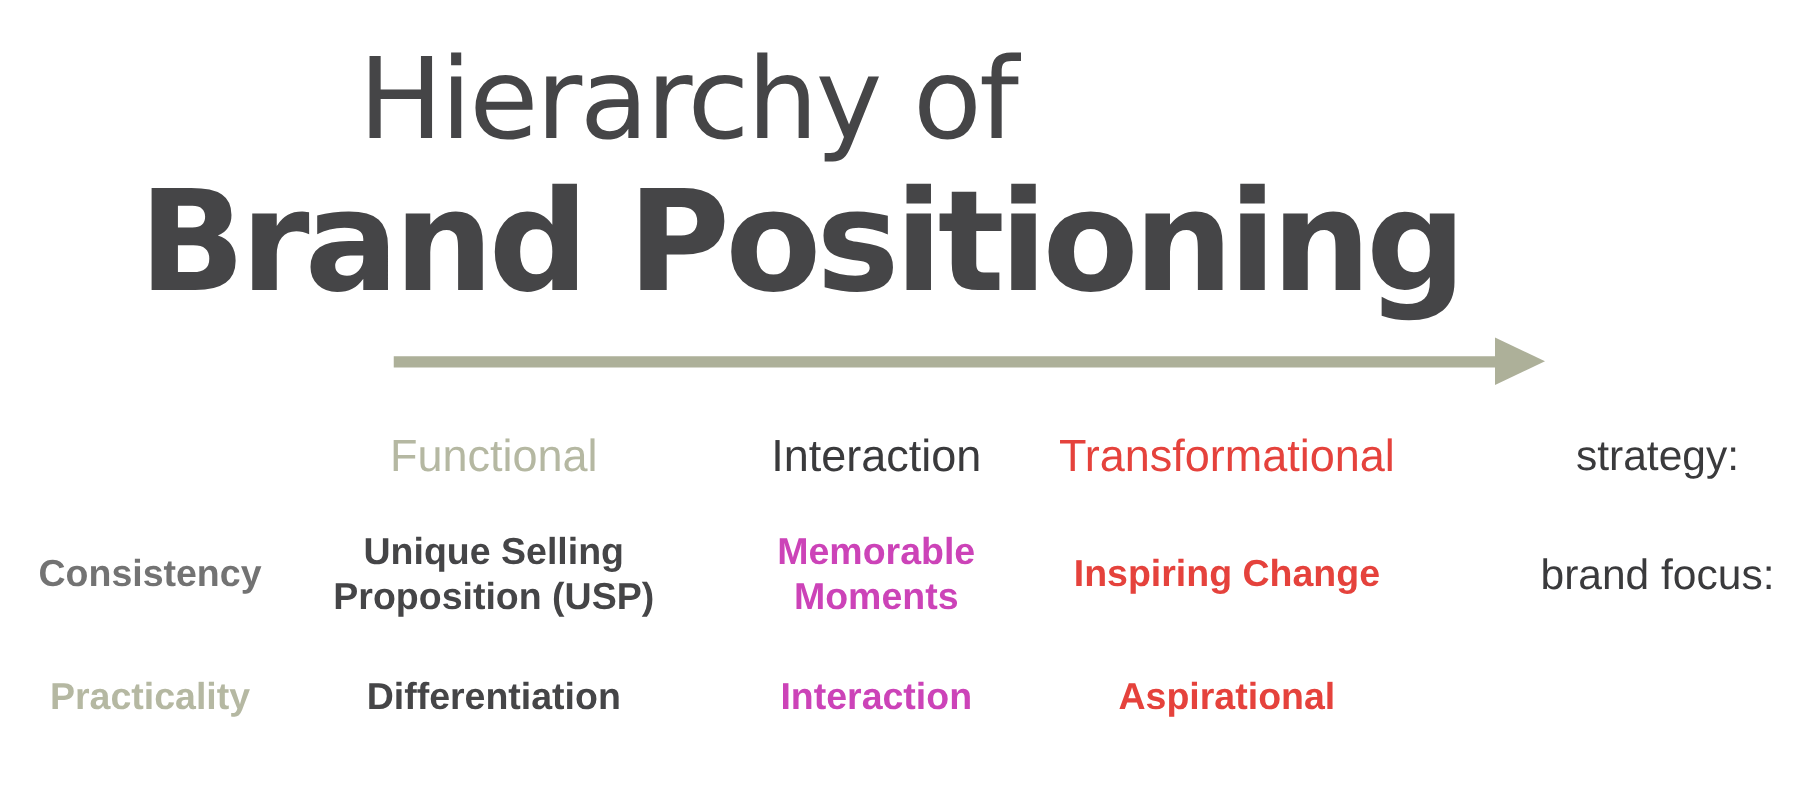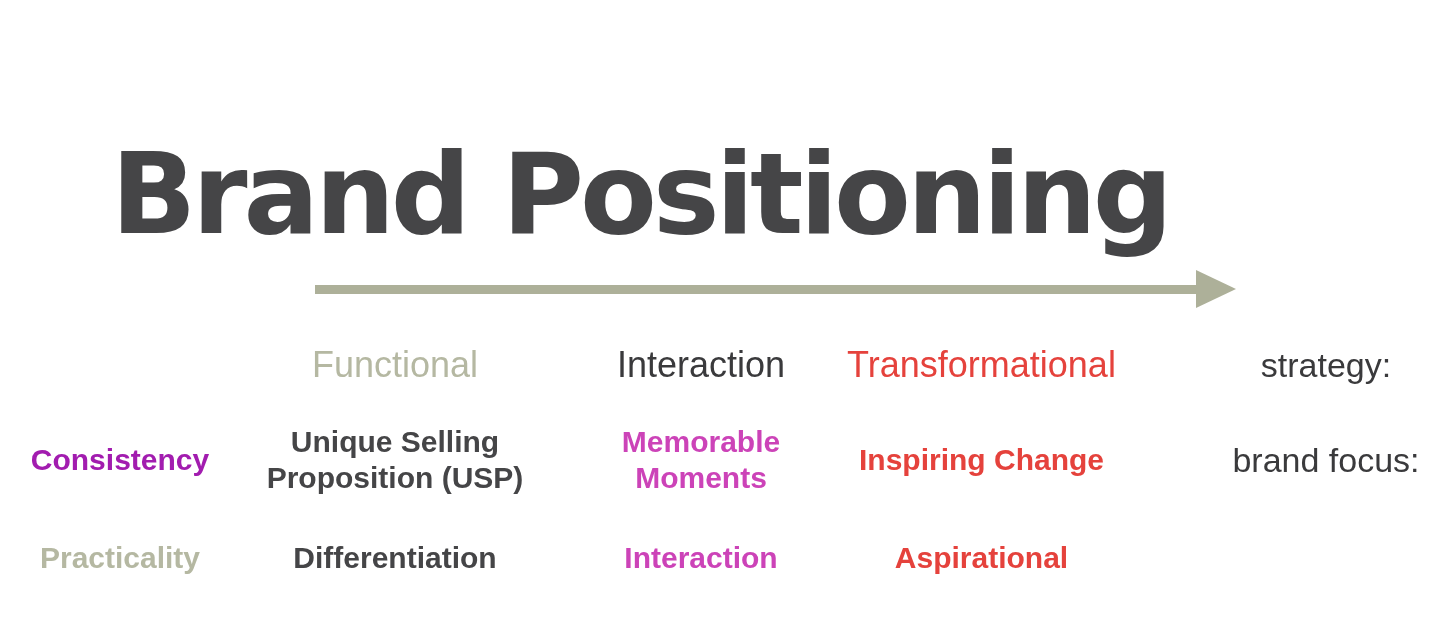--- a/index.html
+++ b/index.html
@@ -86,35 +86,36 @@
     font-size: 30px;
     line-height: 1.2;
     white-space: pre-line;
   }
 </style>
 </head>
 <body>
 
 <div class="canvas">
 
+  <h1 class="title-line1" style="color: rgb(69, 69, 71);">Hierarchy of</h1>
 
   <h1 class="title-line2" style="color: rgb(69, 69, 71);">Brand Positioning</h1>
 
   <div class="arrow-shaft" style="background: rgb(173, 176, 153);"></div>
   <div class="arrow-head"></div>
 
   <div class="grid">
 
     <div class="cell"></div>
     <div class="cell col-header c0" style="color: rgb(181, 184, 162);">Functional</div>
     <div class="cell col-header c1" style="color: rgb(58, 58, 60);">Interaction</div>
     <div class="cell col-header c4" style="color: rgb(229, 66, 60);">Transformational</div>
 
     <div class="cell row-label" style="color: rgb(58, 58, 60);">strategy:</div>
-    <div class="cell value" style="color: #a21caf;">Consistency</div>
+    <div class="cell value" style="color: #737373;">Consistency</div>
     <div class="cell value" style="color: rgb(69, 69, 71);">Unique Selling
 Proposition (USP)</div>
     <div class="cell value" style="color: rgb(204, 67, 184);">Memorable
 Moments</div>
     <div class="cell value c4" style="color: rgb(229, 66, 60);">Inspiring Change</div>
 
     <div class="cell row-label" style="color: rgb(58, 58, 60);">brand focus:</div>
     <div class="cell value" style="color: rgb(181, 184, 162);">Practicality</div>
     <div class="cell value" style="color: rgb(69, 69, 71);">Differentiation</div>
     <div class="cell value" style="color: rgb(204, 67, 184);">Interaction</div>

